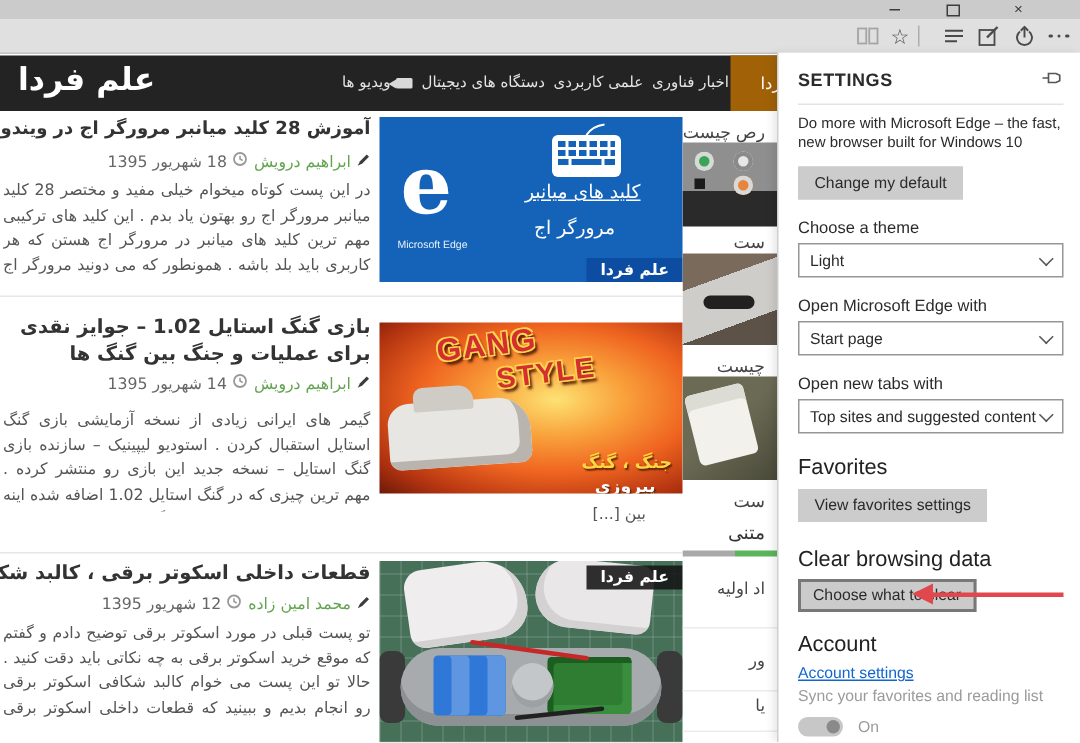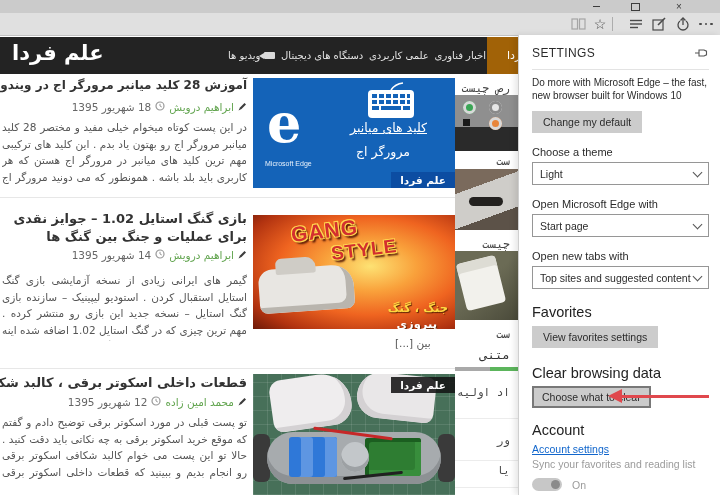--- a/index.html
+++ b/index.html
@@ -89,40 +89,40 @@
   .hub-center{position:absolute;left:88px;top:68px;width:28px;height:30px;background:#c3c7ca;border-radius:50%;box-shadow:inset 0 -5px 0 #9da1a4;}
   .wire1{position:absolute;left:60px;top:58px;width:80px;height:3px;background:#c62828;transform:rotate(8deg);border-radius:2px;}
   .wire2{position:absolute;left:90px;top:100px;width:60px;height:3px;background:#212121;transform:rotate(-6deg);border-radius:2px;}
   .img-badge-dark{position:absolute;right:0;top:3px;background:rgba(20,20,20,.88);color:#fff;font-weight:bold;
              font-size:10.5px;padding:2px 9px;}
   .more-line{color:#555;font-size:10.5px;}
 
   
   .sliver{left:455px;top:74px;width:63px;height:421px;overflow:hidden;}
   .sl-txt{position:absolute;right:8px;white-space:nowrap;color:#444;font-size:11.5px;
-          font-family:Liberation Mono, monospace;direction:rtl;text-align:right;}
+          font-family:Liberation Sans, sans-serif;direction:rtl;text-align:right;}
   .sl-img{position:absolute;left:0;width:63px;cursor:pointer;}
   .sl-sep{position:absolute;left:0;width:63px;height:1px;background:#ececec;}
   .rca{background:linear-gradient(#8f8f8f 0 58%, #2a2a2a 58% 100%);}
   .rca i{position:absolute;border-radius:50%;}
   .usb{background:linear-gradient(160deg,#7a6a5c 0 30%,#cfcdc9 30% 72%,#5c5248 72% 100%);}
   .usb i{position:absolute;left:14px;top:28px;width:34px;height:9px;background:#23211f;border-radius:5px;}
   .devimg{background:linear-gradient(140deg,#6b6b55 0 45%,#4a4a3a 100%);}
   .devimg i{position:absolute;left:6px;top:8px;width:40px;height:48px;background:#f2f1ec;border-radius:4px;
             transform:rotate(-14deg);box-shadow:inset 0 10px 0 #dddcd4;}
   .sl-bar{position:absolute;left:0;width:63px;height:4px;display:flex;}
   .sl-bar .g1{width:56%;background:#a9a9a9;}
   .sl-bar .g2{width:44%;background:#5cb55c;}
 
   
   .panel{left:518px;top:35px;width:202px;height:460px;background:#fff;border-left:1px solid #cfcfcf;
          box-shadow:-3px 0 6px rgba(0,0,0,.10);box-sizing:border-box;padding:0 11px 0 13px;overflow:hidden;color:#2b2b2b;}
   .p-head{display:flex;justify-content:space-between;align-items:center;padding:9px 0 7px 0;
           border-bottom:1px solid #e3e3e3;}
-  .p-title{font-size:12px;font-weight:normal;letter-spacing:.4px;color:#2b2b2b;}
+  .p-title{font-size:12px;font-weight:bold;letter-spacing:.4px;color:#2b2b2b;}
   .p-intro{margin-top:6px;font-size:10px;line-height:13px;height:27px;overflow:hidden;}
   .p-btn{display:inline-block;background:#cccccc;color:#2b2b2b;font-size:10.5px;padding:4px 10px;
          margin-top:8px;cursor:pointer;border:1px solid #cccccc;}
   .p-label{margin-top:13px;font-size:11px;}
   .p-select{margin-top:4px;height:21px;border:1px solid #969696;display:flex;align-items:center;
             justify-content:space-between;padding:0 7px;font-size:10.5px;cursor:pointer;background:#fff;}
   .chev{width:6px;height:6px;border-left:1.5px solid #555;border-bottom:1.5px solid #555;
         transform:rotate(-45deg);margin-top:-3px;}
   .p-h2{margin-top:15px;font-size:14.5px;color:#222;}
   .p-link{display:inline-block;margin-top:5px;font-size:10.5px;color:#1166cc;text-decoration:underline;cursor:pointer;}

